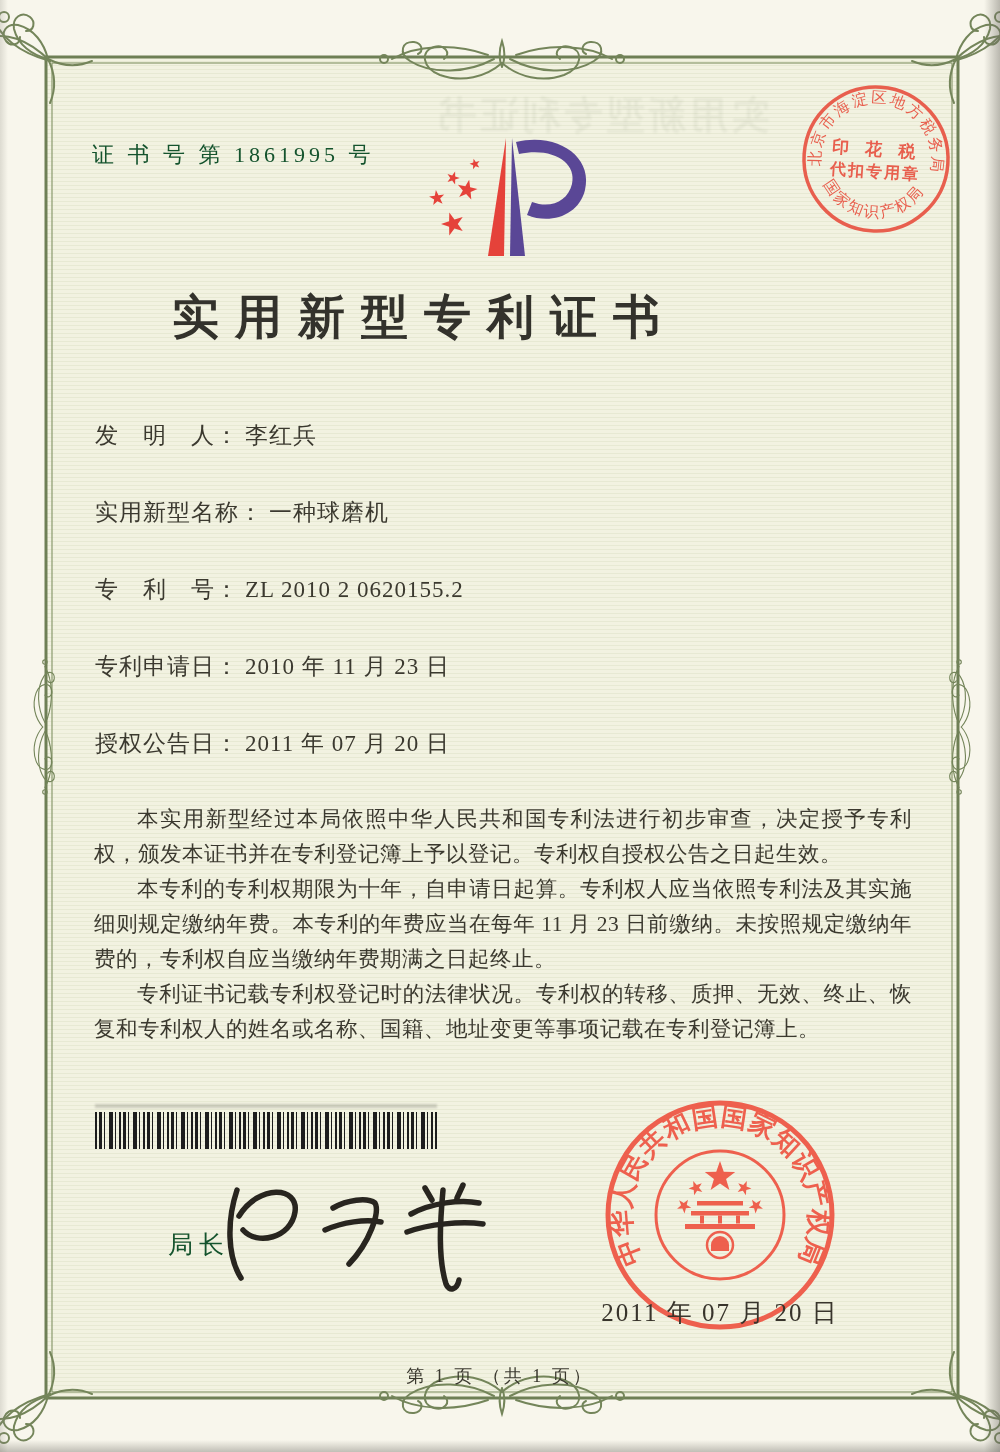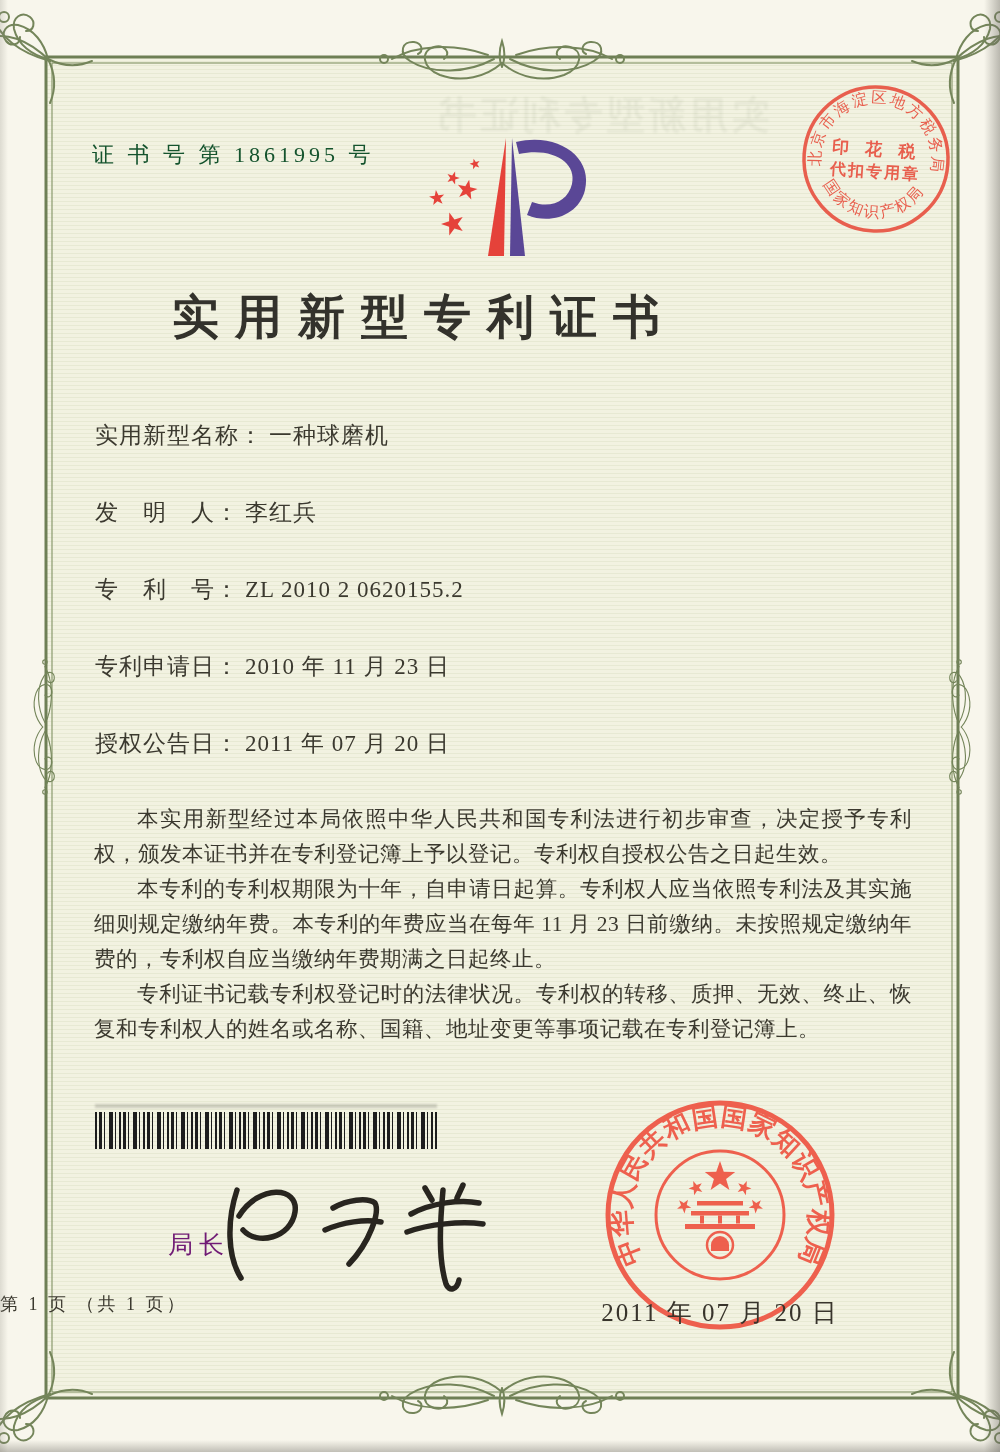--- a/index.html
+++ b/index.html
@@ -62,33 +62,33 @@
     background:repeating-linear-gradient(90deg,
       #1d1d1d 0 2px, rgba(0,0,0,0) 2px 4px,
       #1d1d1d 4px 7px, rgba(0,0,0,0) 7px 9px,
       #1d1d1d 9px 10px, rgba(0,0,0,0) 10px 14px,
       #1d1d1d 14px 18px, rgba(0,0,0,0) 18px 20px,
       #1d1d1d 20px 21px, rgba(0,0,0,0) 21px 24px);
   }
   .barcode-smudge{left:95px;top:1104px;width:342px;height:4px;background:rgba(90,90,85,.25);filter:blur(1px);}
 
   .sig-role{
-    left:168px;top:1228px;font-size:25px;color:#701a75;letter-spacing:6px;
+    left:168px;top:1228px;font-size:25px;color:#14532d;letter-spacing:6px;
   }
   .signature-svg{left:215px;top:1168px;}
 
   .seal-svg{left:598px;top:1093px;opacity:.92;}
   .stamp-svg{left:790px;top:73px;opacity:.90;}
 
   .issue-date{
     left:600px;top:1296px;width:240px;text-align:center;
     font-size:25px;color:#38342c;letter-spacing:2px;
   }
   .footer{
-    left:0;top:1292px;width:1000px;text-align:left;
+    left:0;top:1364px;width:1000px;text-align:center;
     font-size:18px;color:#3b392f;letter-spacing:3px;
   }
   .orn{stroke:#74855a;fill:none;stroke-width:2;stroke-linecap:round;}
 </style>
 </head>
 <body>
 
 <div class="page">
   <div class="inner-paper"></div>
 
@@ -174,24 +174,24 @@
       <text font-size="15.5" style="letter-spacing:2px" text-anchor="middle">
         <textPath href="#stamp-bottom-arc" startOffset="50%">国家知识产权局</textPath>
       </text>
     </g>
   </svg>
 
   <div class="abs cert-title">实用新型专利证书</div>
 
   <div class="abs fields">
     <div class="field-row">
+      <span class="lbl">发　明　人：</span><span class="val">李红兵</span>
+    </div>
+    <div class="field-row">
       <span class="lbl">实用新型名称：</span><span class="val">一种球磨机</span>
-    </div>
-    <div class="field-row">
-      <span class="lbl">发　明　人：</span><span class="val">李红兵</span>
     </div>
     <div class="field-row">
       <span class="lbl">专　利　号：</span><span class="val">ZL 2010 2 0620155.2</span>
     </div>
     <div class="field-row">
       <span class="lbl">专利申请日：</span><span class="val">2010 年 11 月 23 日</span>
     </div>
     <div class="field-row">
       <span class="lbl">授权公告日：</span><span class="val">2011 年 07 月 20 日</span>
     </div>

